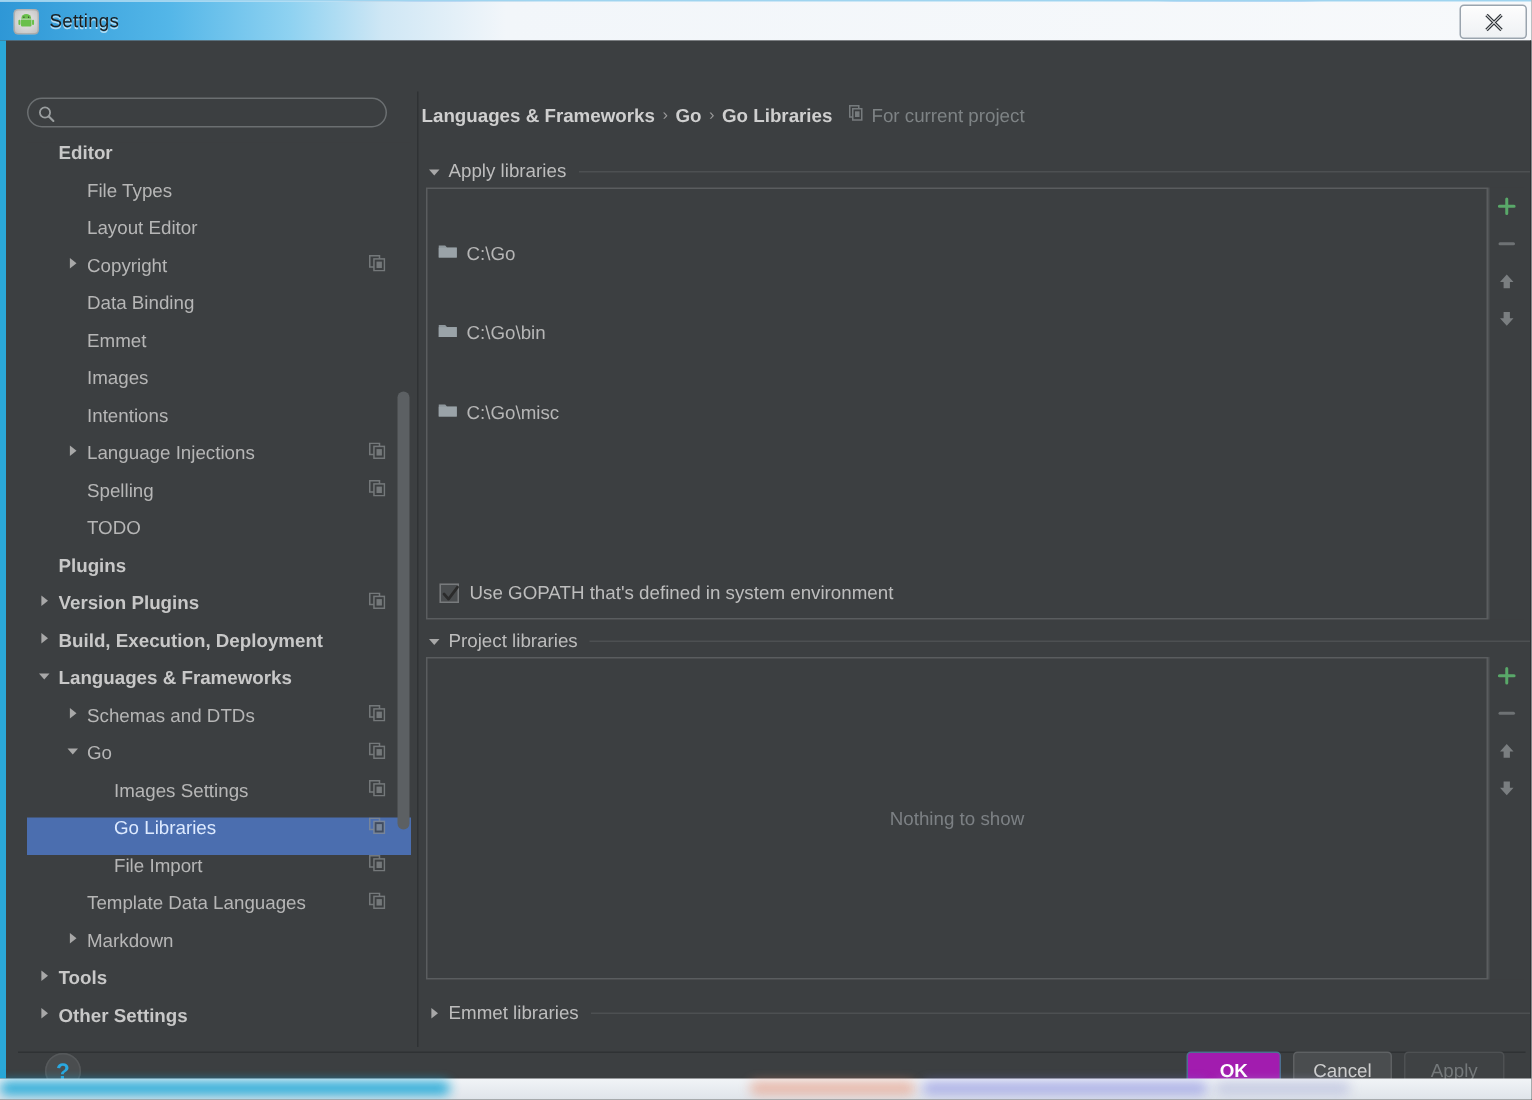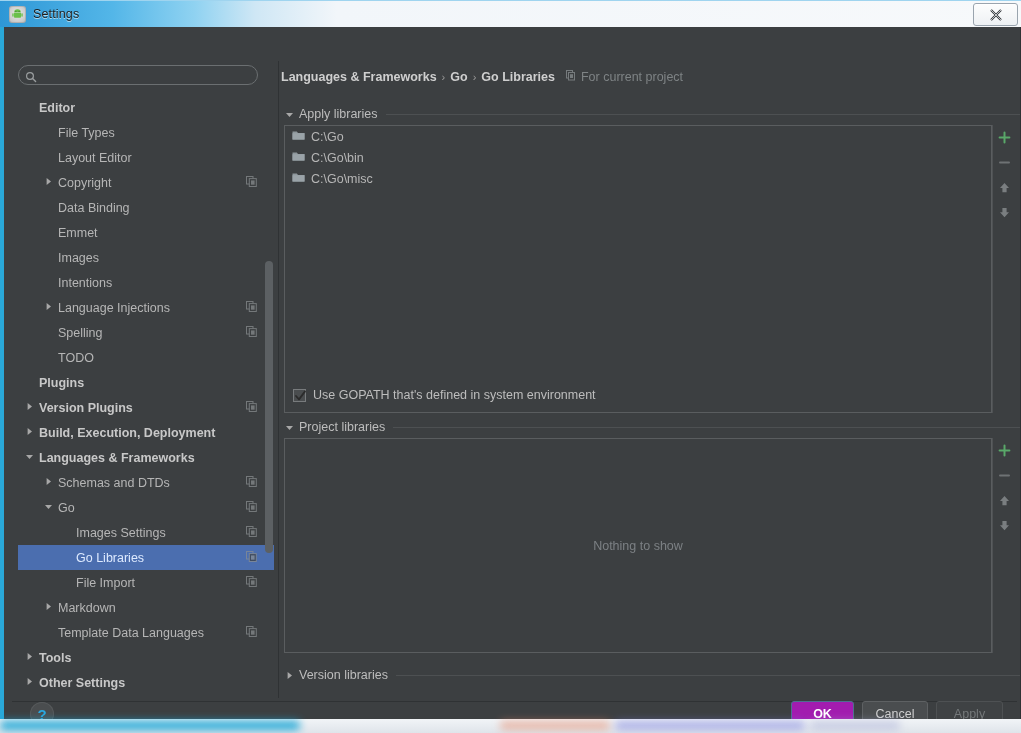--- a/index.html
+++ b/index.html
@@ -80,21 +80,21 @@
     flex:1;background:transparent;border:0;outline:0;color:#bbbbbb;
     font-family:"Liberation Sans",sans-serif;font-size:12px;padding:0 6px;
   }
 
   
   .tree{
     position:absolute;left:6px;top:64px;width:256px;height:603px;
     background:#3c3f41;overflow:hidden;
   }
   .tree-row{
-    position:relative;height:25px;display:flex;align-items:center;
+    position:relative;height:25px;display:flex;
     font-size:12.5px;color:#b6b6b6;white-space:nowrap;
   }
   .tree-row.sel{background:#4b6eaf;color:#ddeaff;}
   .tree-row .arrow{width:13px;height:13px;flex:none;margin-right:2px;}
   .tree-row .lbl{flex:1;overflow:hidden;text-overflow:ellipsis;}
   .tree-row.bold .lbl{font-weight:bold;color:#c8c8c8;}
   .tree-row.sel .lbl{font-weight:normal;}
   .tree-row .badge{width:16px;flex:none;margin-right:12px;opacity:.72;}
   .tree-scroll{
     position:absolute;left:253px;top:230px;width:8px;height:292px;
@@ -123,21 +123,21 @@
     font-size:12.5px;color:#bdbdbd;
   }
   .section-head .tri{width:11px;height:11px;margin-right:4px;flex:none;}
   .section-head .ln{flex:1;height:1px;background:#4d5052;margin-left:8px;}
 
   .listbox{
     position:absolute;box-sizing:border-box;
     background:#3c3f41;border:1px solid #5a5d5f;
   }
   .lb-rows{position:absolute;left:0;top:0;right:0;}
-  .lb-row{height:21px;display:flex;align-items:center;font-size:12.5px;color:#b6b6b6;padding-left:7px;}
+  .lb-row{height:21px;display:flex;align-items:center;font-size:12.5px;color:#b6b6b6;padding-left:7px;margin-top:32px;}
   .lb-row .fi{margin-right:6px;flex:none;}
   .empty-msg{
     position:absolute;left:0;right:0;top:50%;transform:translateY(-50%);
     text-align:center;font-size:12.5px;color:#7c8084;
   }
 
   .side-tools{
     position:absolute;width:24px;box-sizing:border-box;
     background:#3c3f41;border-left:1px solid #4f5254;
     display:flex;flex-direction:column;align-items:center;
@@ -373,34 +373,34 @@
             <div class="tree-row">
               <span class="arrow" style="margin-left: 43px;"></span>
               <span class="lbl">File Import</span>
               <span class="badge"><svg width="11" height="11" viewBox="0 0 11 11" xmlns="http://www.w3.org/2000/svg">
                   <rect x="0.5" y="0.5" width="6.5" height="7.5" stroke="#8a8f91" stroke-width="1" fill="none"></rect>
                   <rect x="3.3" y="2.6" width="7" height="7.9" stroke="#8a8f91" stroke-width="1" fill="#3c3f41"></rect>
                   <rect x="5" y="4.4" width="3.6" height="4.3" fill="#8a8f91"></rect>
                 </svg></span>
             </div>
             <div class="tree-row">
+              <span class="arrow" style="margin-left: 25px;"></span>
+              <span class="lbl">Template Data Languages</span>
+              <span class="badge"><svg width="11" height="11" viewBox="0 0 11 11" xmlns="http://www.w3.org/2000/svg">
+                  <rect x="0.5" y="0.5" width="6.5" height="7.5" stroke="#8a8f91" stroke-width="1" fill="none"></rect>
+                  <rect x="3.3" y="2.6" width="7" height="7.9" stroke="#8a8f91" stroke-width="1" fill="#3c3f41"></rect>
+                  <rect x="5" y="4.4" width="3.6" height="4.3" fill="#8a8f91"></rect>
+                </svg></span>
+            </div>
+            <div class="tree-row">
               <span class="arrow" style="margin-left: 25px;"><svg width="11" height="11" viewBox="0 0 11 11" xmlns="http://www.w3.org/2000/svg">
                   <path d="M3.6 2 L3.6 9 L8 5.5 Z" fill="#a8a8a8"></path>
                 </svg></span>
               <span class="lbl">Markdown</span>
               <span class="badge"></span>
-            </div>
-            <div class="tree-row">
-              <span class="arrow" style="margin-left: 25px;"></span>
-              <span class="lbl">Template Data Languages</span>
-              <span class="badge"><svg width="11" height="11" viewBox="0 0 11 11" xmlns="http://www.w3.org/2000/svg">
-                  <rect x="0.5" y="0.5" width="6.5" height="7.5" stroke="#8a8f91" stroke-width="1" fill="none"></rect>
-                  <rect x="3.3" y="2.6" width="7" height="7.9" stroke="#8a8f91" stroke-width="1" fill="#3c3f41"></rect>
-                  <rect x="5" y="4.4" width="3.6" height="4.3" fill="#8a8f91"></rect>
-                </svg></span>
             </div>
             <div class="tree-row bold">
               <span class="arrow" style="margin-left: 6px;"><svg width="11" height="11" viewBox="0 0 11 11" xmlns="http://www.w3.org/2000/svg">
                   <path d="M3.6 2 L3.6 9 L8 5.5 Z" fill="#a8a8a8"></path>
                 </svg></span>
               <span class="lbl">Tools</span>
               <span class="badge"></span>
             </div>
             <div class="tree-row bold">
               <span class="arrow" style="margin-left: 6px;"><svg width="11" height="11" viewBox="0 0 11 11" xmlns="http://www.w3.org/2000/svg">
@@ -536,21 +536,21 @@
                 </svg>
             </div>
           </div>
 
           <div class="section-head" style="left:3px;top:607px;">
             <span class="tri">
               <svg width="11" height="11" viewBox="0 0 11 11" xmlns="http://www.w3.org/2000/svg">
                   <path d="M3.6 2 L3.6 9 L8 5.5 Z" fill="#a8a8a8"></path>
                 </svg>
             </span>
-            <span>Version libraries</span>
+            <span>Emmet libraries</span>
             <span class="ln"></span>
           </div>
 
         </div>
       </div>
 
       <div style="position:absolute;left:8px;top:674px;width:1005px;height:1px;background:#2f3234;"></div>
 
       <div class="btnbar">
         <div class="help-btn">?</div>

